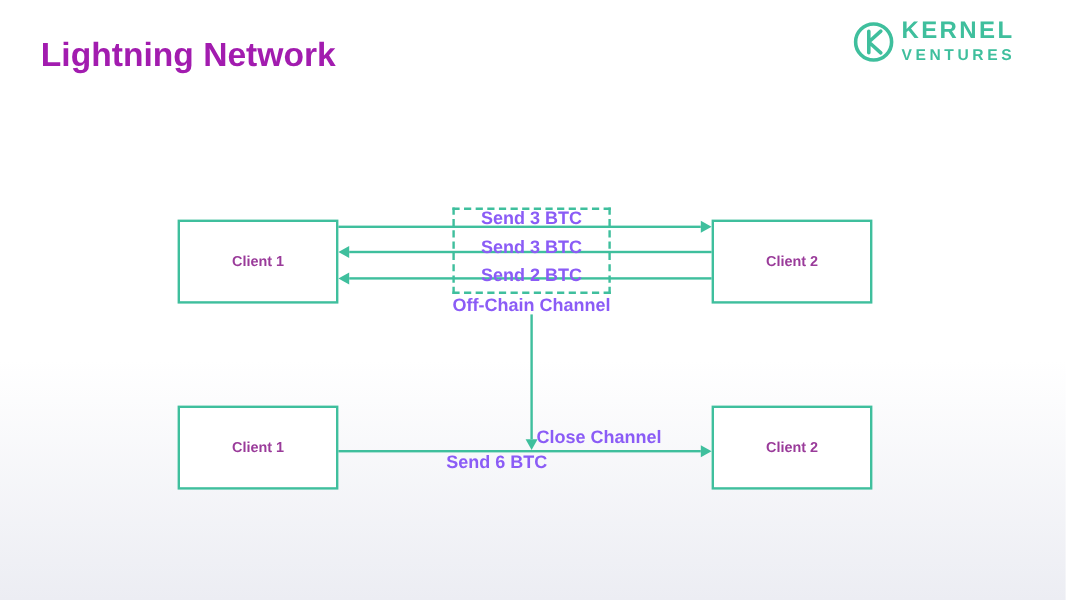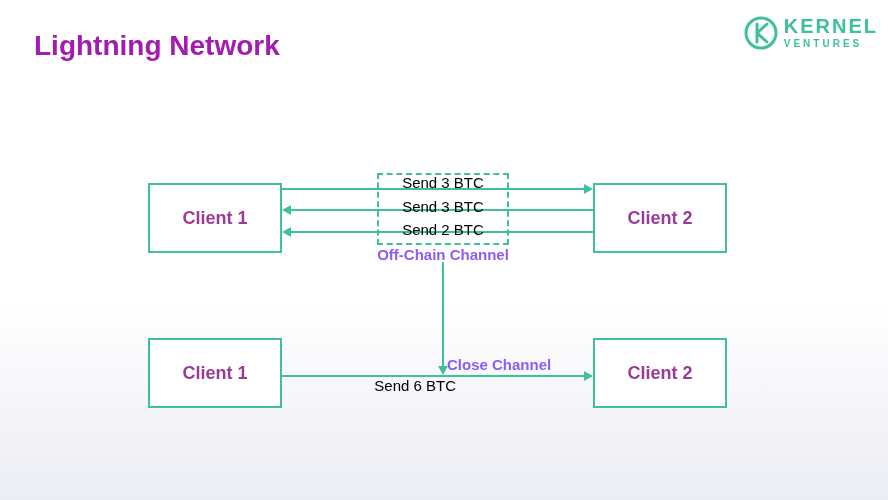--- a/index.html
+++ b/index.html
@@ -12,40 +12,40 @@
   .title {
     position: absolute;
     left: 34px;
     top: 30px;
     font-size: 28px;
     font-weight: 700;
     color: #a21caf;
   }
   .logo {
     position: absolute;
-    right: 10px;
+    right: 42px;
     top: 16px;
     display: flex;
     align-items: center;
   }
   .logo svg { display: block; }
   .logo-text {
     display: flex;
     flex-direction: column;
     margin-left: 6px;
   }
   .logo-main {
     font-size: 20px;
     font-weight: 800;
     letter-spacing: 2px;
     color: #3fbf9d;
     line-height: 1;
   }
   .logo-sub {
-    font-size: 10px;
+    font-size: 13px;
     font-weight: 600;
     letter-spacing: 3px;
     color: #3fbf9d;
     line-height: 1.2;
     margin-top: 2px;
   }
 
   .diagram {
     position: absolute;
     left: 0; top: 0;
@@ -54,36 +54,36 @@
 
   .node {
     position: absolute;
     width: 134px;
     height: 70px;
     border: 2px solid #3fbf9d;
     background: #ffffff;
     display: flex;
     align-items: center;
     justify-content: center;
-    font-size: 18px;
+    font-size: 12px;
     font-weight: 600;
     color: #9a3b9a;
   }
 
   .dashed-box {
     position: absolute;
     border: 2px dashed #3fbf9d;
     background: rgba(255,255,255,0);
   }
 
   .tx-label {
     position: absolute;
     font-size: 15px;
-    font-weight: 400;
-    color: #000000;
+    font-weight: 700;
+    color: #8b5cf6;
     text-align: center;
   }
 
   .purple-label {
     position: absolute;
     font-size: 15px;
     font-weight: 700;
     color: #8b5cf6;
   }
 

